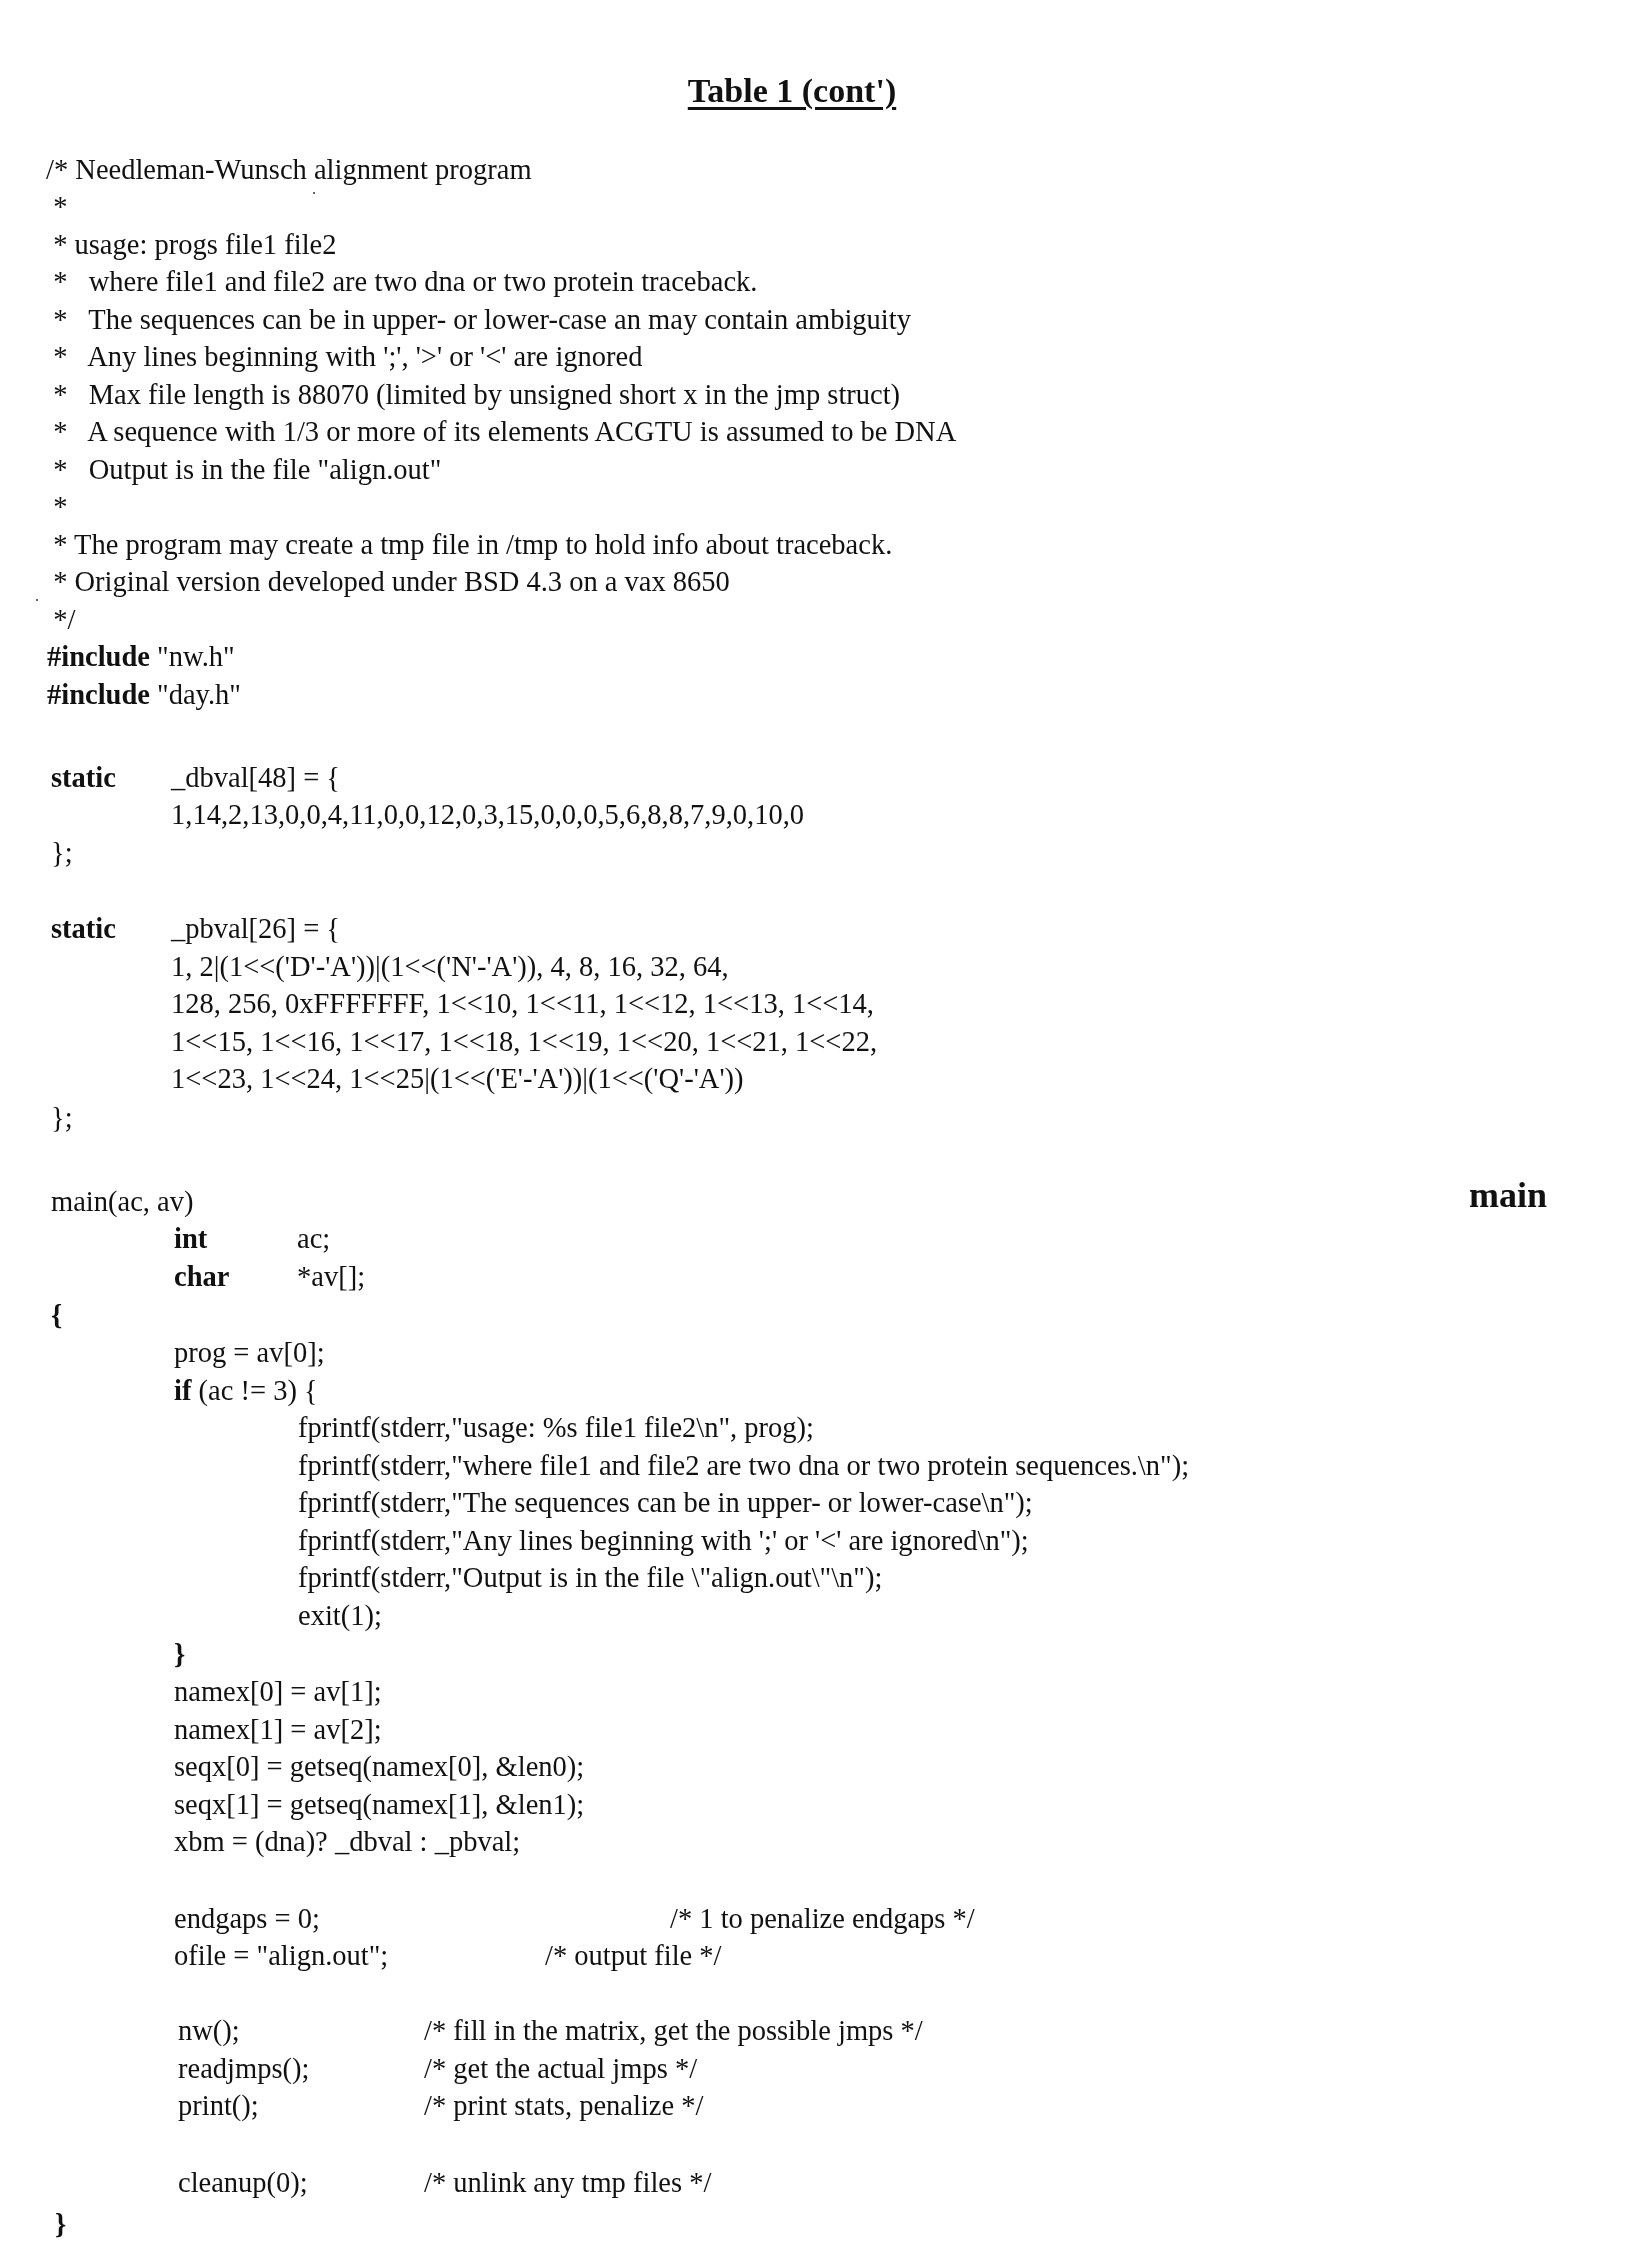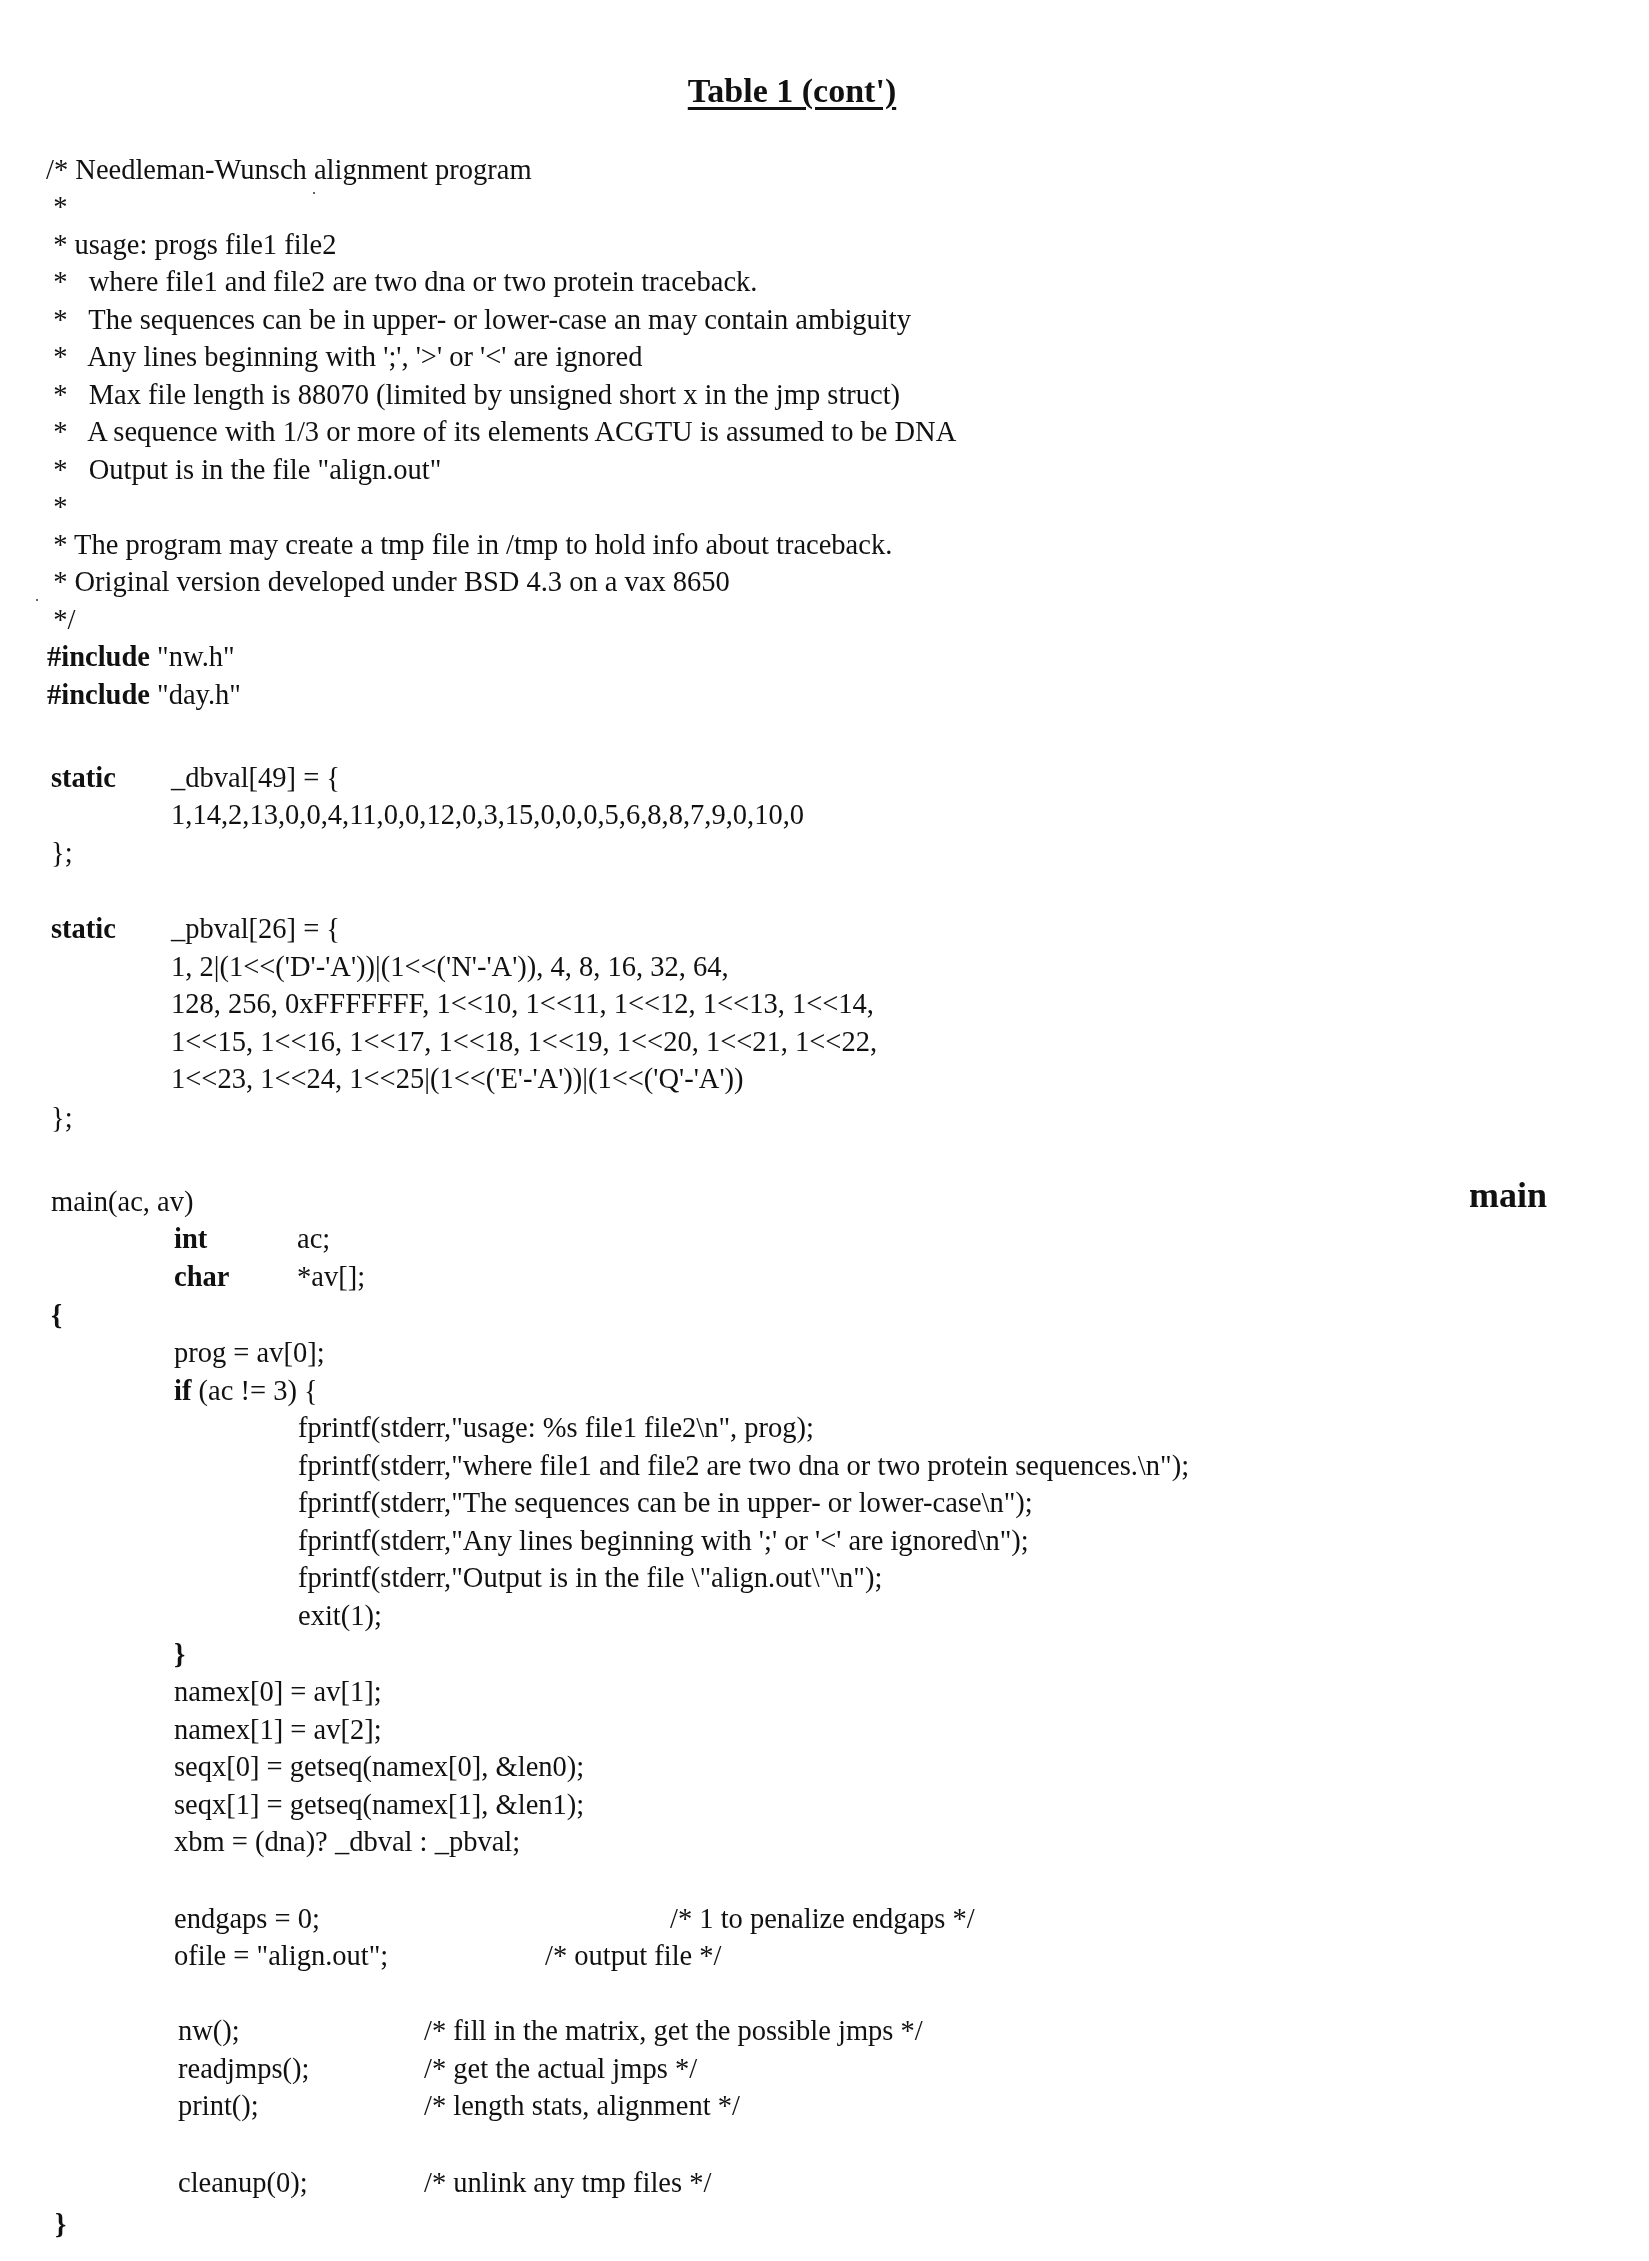--- a/index.html
+++ b/index.html
@@ -45,21 +45,21 @@
   <div class="line" style="left:46px;top:564px"> * Original version developed under BSD 4.3 on a vax 8650</div>
   <div class="line" style="left:46px;top:602px"> */</div>
 </div>
 <div class="speck" style="left:313px;top:192px"></div>
 <div class="speck" style="left:36px;top:599px"></div>
 
 <div class="line" style="left:47px;top:639px"><span class="b">#include</span> <span>"nw.h"</span></div>
 <div class="line" style="left:47px;top:677px"><span class="b">#include</span> <span>"day.h"</span></div>
 
 <div class="line b" style="left:51px;top:760px">static</div>
-<div class="line" style="left:171px;top:760px">_dbval[49] = {</div>
+<div class="line" style="left:171px;top:760px">_dbval[48] = {</div>
 <div class="line" style="left:171px;top:797px">1,14,2,13,0,0,4,11,0,0,12,0,3,15,0,0,0,5,6,8,8,7,9,0,10,0</div>
 <div class="line" style="left:51px;top:835px">};</div>
 
 <div class="line b" style="left:51px;top:911px">static</div>
 <div class="line" style="left:171px;top:911px">_pbval[26] = {</div>
 <div class="line" style="left:171px;top:949px">1, 2|(1&lt;&lt;('D'-'A'))|(1&lt;&lt;('N'-'A')), 4, 8, 16, 32, 64,</div>
 <div class="line" style="left:171px;top:986px">128, 256, 0xFFFFFFF, 1&lt;&lt;10, 1&lt;&lt;11, 1&lt;&lt;12, 1&lt;&lt;13, 1&lt;&lt;14,</div>
 <div class="line" style="left:171px;top:1024px">1&lt;&lt;15, 1&lt;&lt;16, 1&lt;&lt;17, 1&lt;&lt;18, 1&lt;&lt;19, 1&lt;&lt;20, 1&lt;&lt;21, 1&lt;&lt;22,</div>
 <div class="line" style="left:171px;top:1061px">1&lt;&lt;23, 1&lt;&lt;24, 1&lt;&lt;25|(1&lt;&lt;('E'-'A'))|(1&lt;&lt;('Q'-'A'))</div>
 <div class="line" style="left:51px;top:1100px">};</div>
@@ -93,18 +93,18 @@
 <div class="line" style="left:174px;top:1901px">endgaps = 0;</div>
 <div class="line" style="left:670px;top:1901px">/* 1 to penalize endgaps */</div>
 <div class="line" style="left:174px;top:1938px">ofile = "align.out";</div>
 <div class="line" style="left:545px;top:1938px">/* output file */</div>
 
 <div class="line" style="left:178px;top:2013px">nw();</div>
 <div class="line" style="left:424px;top:2013px">/* fill in the matrix, get the possible jmps */</div>
 <div class="line" style="left:178px;top:2051px">readjmps();</div>
 <div class="line" style="left:424px;top:2051px">/* get the actual jmps */</div>
 <div class="line" style="left:178px;top:2088px">print();</div>
-<div class="line" style="left:424px;top:2088px">/* length stats, alignment */</div>
+<div class="line" style="left:424px;top:2088px">/* print stats, penalize */</div>
 
 <div class="line" style="left:178px;top:2165px">cleanup(0);</div>
 <div class="line" style="left:424px;top:2165px">/* unlink any tmp files */</div>
 <div class="line b" style="left:55px;top:2207px">}</div>
 
 
 </body></html>

